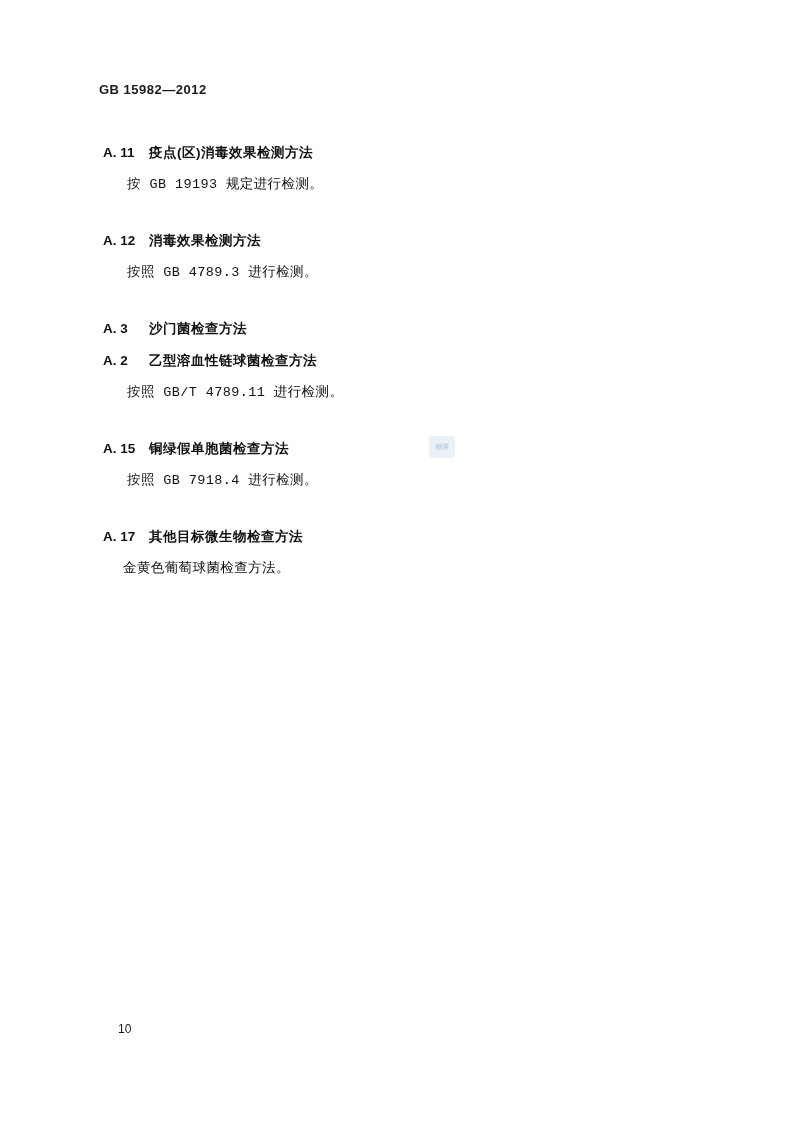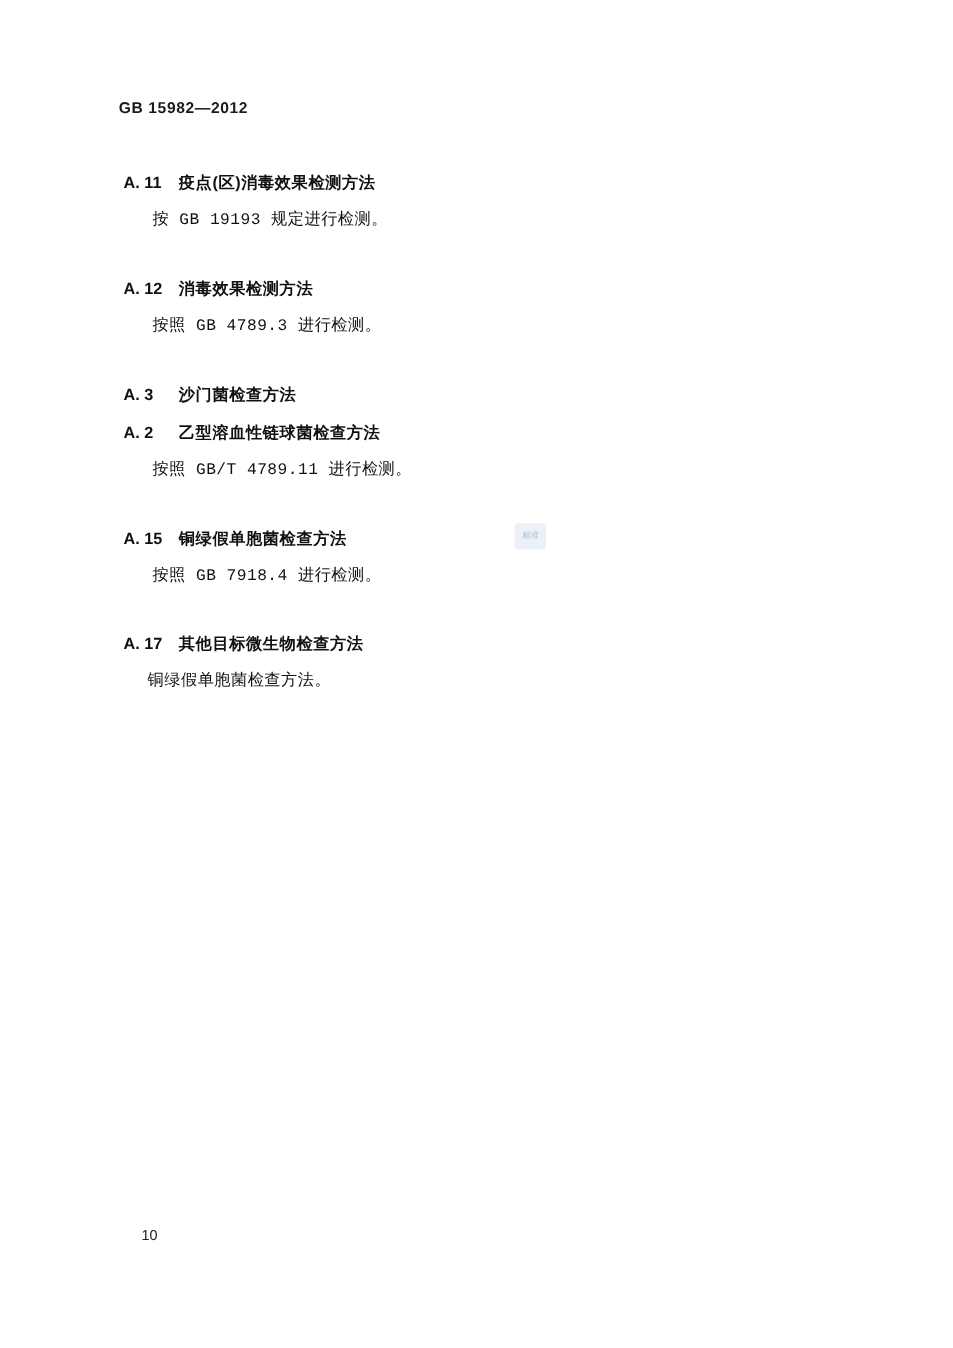--- a/index.html
+++ b/index.html
@@ -140,21 +140,21 @@
         <span class="sec-num">A. 15</span><span class="sec-title">铜绿假单胞菌检查方法</span>
       </div>
       <div class="sec-body">按照 GB 7918.4 进行检测。</div>
     </div>
 
 
     <div class="section">
       <div class="sec-head">
         <span class="sec-num">A. 17</span><span class="sec-title">其他目标微生物检查方法</span>
       </div>
-      <div class="sec-body" style="padding-left:24px;">铜绿假单胞菌检查方法。</div>
+      <div class="sec-body" style="padding-left:24px;">金黄色葡萄球菌检查方法。</div>
     </div>
 
   </div>
 
   <div class="watermark">标准</div>
 
   <div class="folio">10</div>
 
 </div>
 

